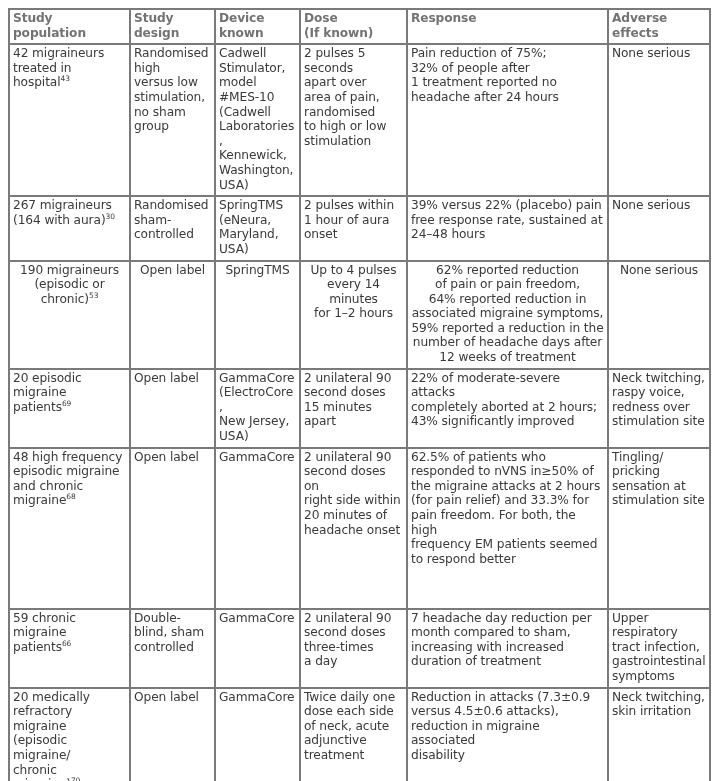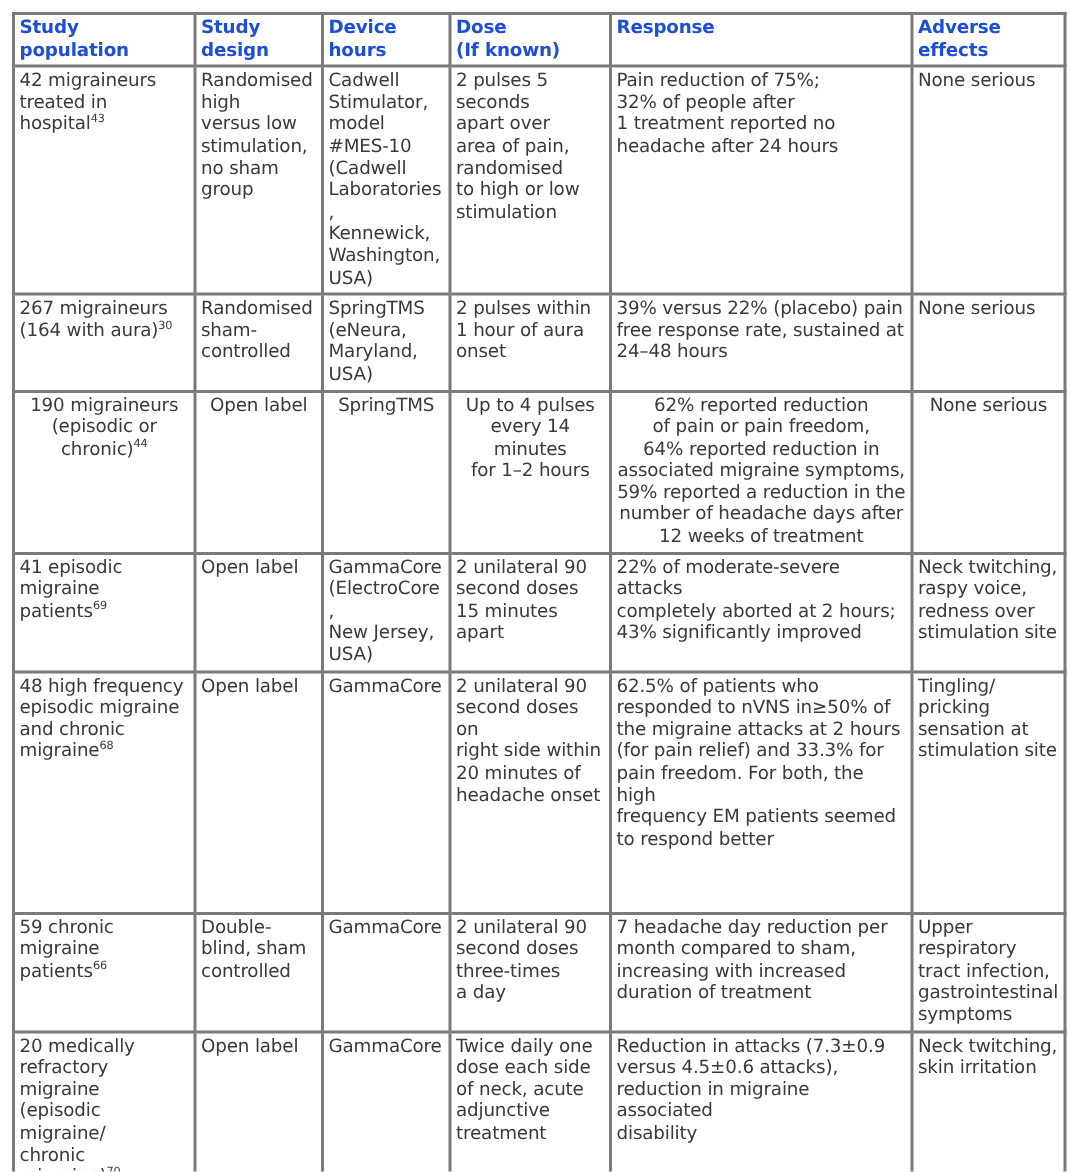--- a/index.html
+++ b/index.html
@@ -7,21 +7,21 @@
            font-family: "DejaVu Sans", sans-serif; color: #3a3a3a; }
     table.tbl {
       position: absolute; left: 8px; top: 8px;
       width: 701px; border-collapse: collapse; table-layout: fixed;
       font-size: 12.2px; line-height: 14.6px; letter-spacing: -0.1px;
     }
     table.tbl th, table.tbl td {
       border: 2px solid #7a7a7a; vertical-align: top; text-align: left;
       padding: 1px 3px 3px 3px; word-wrap: break-word; white-space: pre-line;
     }
-    table.tbl th { font-weight: bold; color: #1d4ed8; height: 27px; }
+    table.tbl th { font-weight: bold; color: #737373; height: 27px; }
     sup { font-size: 7.5px; line-height: 0; vertical-align: 5px; }
     col.c1 { width: 121px; } col.c2 { width: 85px; } col.c3 { width: 85px; }
     col.c4 { width: 107px; } col.c5 { width: 201px; } col.c6 { width: 102px; }
     tr.r1 td { height: 127px; border-radius: 29px; } tr.r2 td { height: 53px; margin-top: 42px; } tr.r3 td { height: 72px; text-align: center; }
     tr.r4 td { height: 57px; } tr.r5 td { height: 155px; } tr.r6 td { height: 71px; }
     tr.r7 td { height: 70px; }
   </style>
 </head>
 <body>
 
@@ -31,21 +31,21 @@
       <col class="c2">
       <col class="c3">
       <col class="c4">
       <col class="c5">
       <col class="c6">
   </colgroup>
   <thead>
     <tr>
       <th>Study population</th>
       <th>Study design</th>
-      <th>Device hours</th>
+      <th>Device known</th>
       <th>Dose
 (If known)</th>
       <th>Response</th>
       <th>Adverse
 effects</th>
     </tr>
   </thead>
   <tbody>
     <tr class="r1">
       <td><span>42 migraineurs
@@ -92,37 +92,37 @@
 1 hour of aura
 onset</td>
       <td>39% versus 22% (placebo) pain
 free response rate, sustained at
 24–48 hours</td>
       <td>None serious</td>
     </tr>
     <tr class="r3">
       <td><span>190 migraineurs
 (episodic or
-chronic)</span><sup>44</sup></td>
+chronic)</span><sup>53</sup></td>
       <td>Open label</td>
       <td>SpringTMS</td>
       <td>Up to 4 pulses
 every 14 minutes
 for 1–2 hours</td>
       <td>62% reported reduction
 of pain or pain freedom,
 64% reported reduction in
 associated migraine symptoms,
 59% reported a reduction in the
 number of headache days after
 12 weeks of treatment</td>
       <td>None serious</td>
     </tr>
     <tr class="r4">
-      <td><span>41 episodic
+      <td><span>20 episodic
 migraine patients</span><sup>69</sup></td>
       <td>Open label</td>
       <td>GammaCore
 (ElectroCore,
 New Jersey,
 USA)</td>
       <td>2 unilateral 90
 second doses
 15 minutes apart</td>
       <td>22% of moderate-severe attacks

